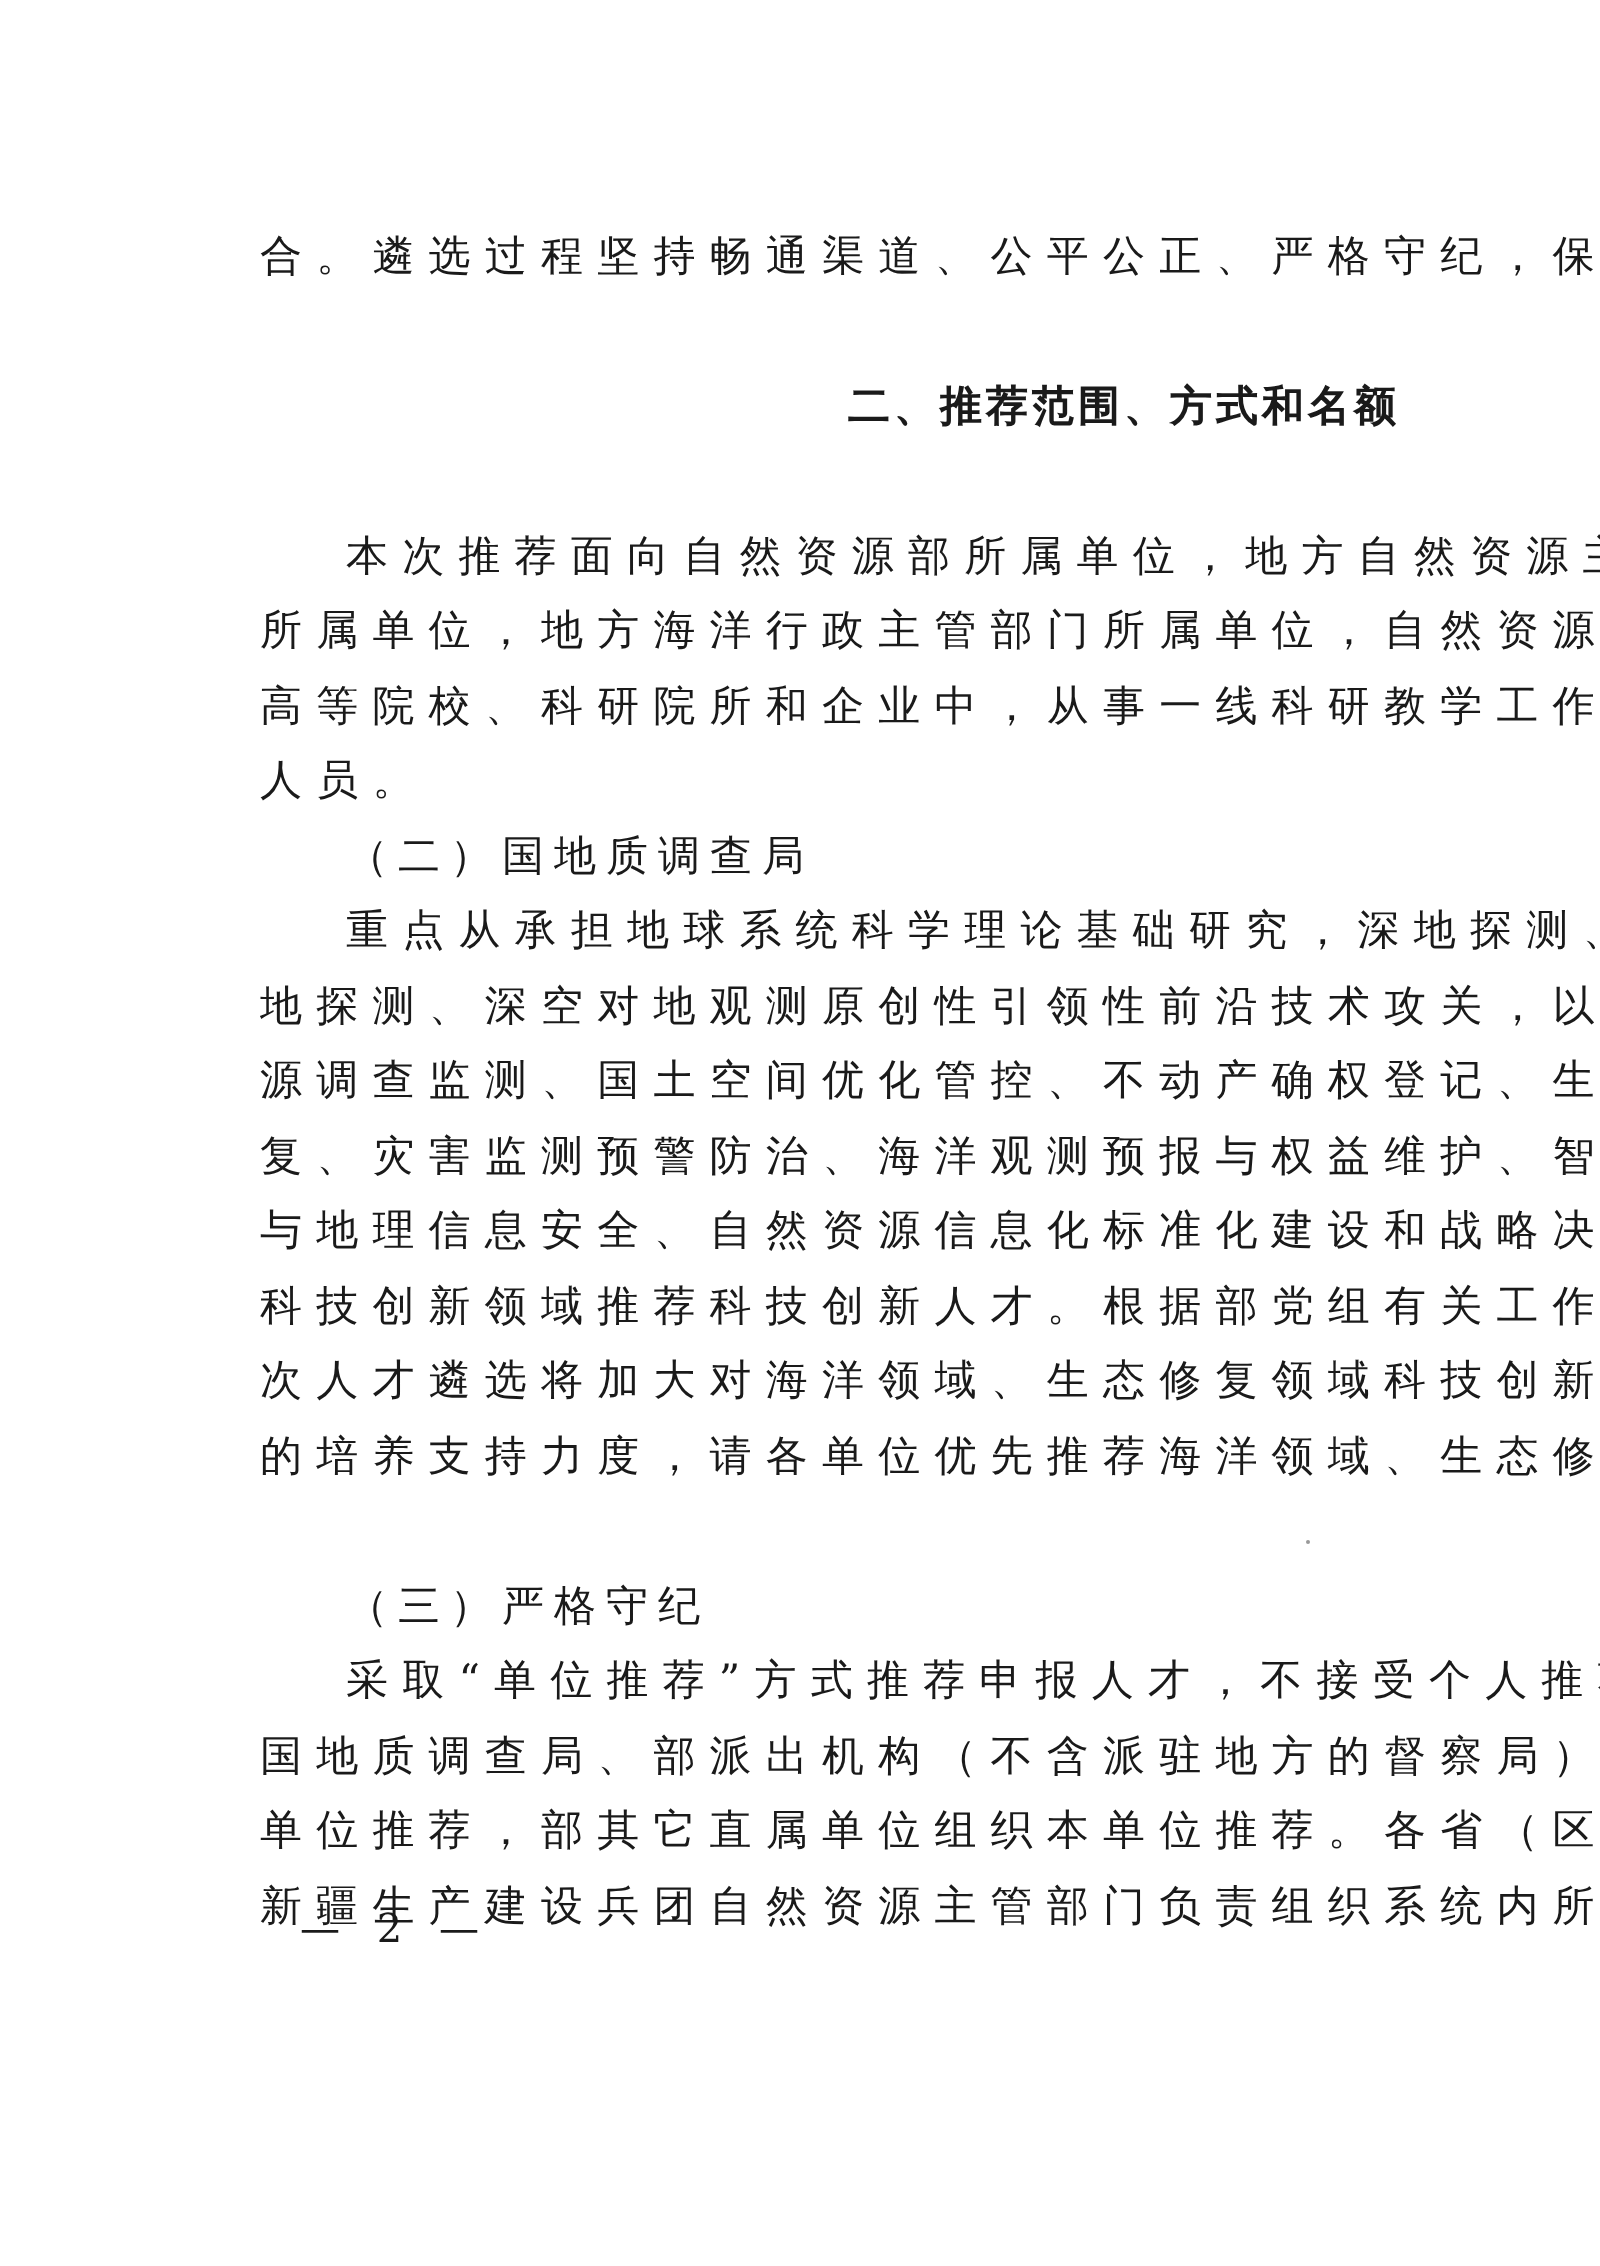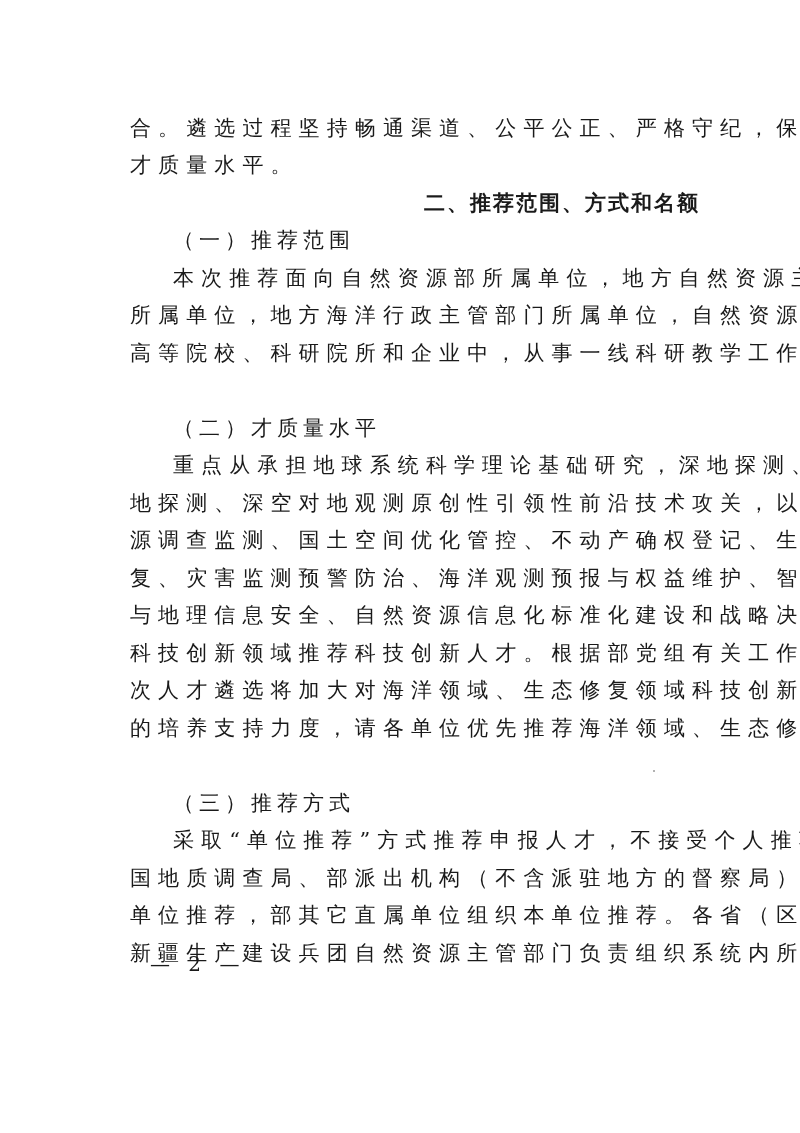--- a/index.html
+++ b/index.html
@@ -13,35 +13,34 @@
   .h2 { letter-spacing: 5px; }
   .pagenum { position: absolute; left: 150px; top: 952px; font-size: 20px; letter-spacing: 6px;
              font-family: "DejaVu Serif", serif; white-space: nowrap; }
   .speck { position: absolute; width: 2px; height: 2px; background: #999; left: 653px; top: 770px; border-radius: 1px; }
 </style>
 </head>
 <body>
 
 <div class="page">
   <div class="line" style="top:113px">合。遴选过程坚持畅通渠道、公平公正、严格守纪，保障入选人</div>
-  <div class="line" style="top:150px">才质量水平。</div>
   <div class="line indent h1" style="top:188px">二、推荐范围、方式和名额</div>
-  <div class="line indent h2" style="top:225px">（一）推荐范围</div>
   <div class="line indent" style="top:263px">本次推荐面向自然资源部所属单位，地方自然资源主管部门</div>
   <div class="line" style="top:300px">所属单位，地方海洋行政主管部门所属单位，自然资源领域相关</div>
   <div class="line" style="top:338px">高等院校、科研院所和企业中，从事一线科研教学工作的团队和</div>
-  <div class="line indent h2" style="top:413px">（二）才质量水平</div>
+  <div class="line" style="top:375px">人员。</div>
+  <div class="line indent h2" style="top:413px">（二）国地质调查局</div>
   <div class="line indent" style="top:450px">重点从承担地球系统科学理论基础研究，深地探测、深海极</div>
   <div class="line" style="top:488px">地探测、深空对地观测原创性引领性前沿技术攻关，以及自然资</div>
   <div class="line" style="top:525px">源调查监测、国土空间优化管控、不动产确权登记、生态保护修</div>
   <div class="line" style="top:563px">复、灾害监测预警防治、海洋观测预报与权益维护、智能化测绘</div>
   <div class="line" style="top:600px">与地理信息安全、自然资源信息化标准化建设和战略决策咨询等</div>
   <div class="line" style="top:638px">科技创新领域推荐科技创新人才。根据部党组有关工作要求，本</div>
   <div class="line" style="top:675px">次人才遴选将加大对海洋领域、生态修复领域科技创新人才队伍</div>
   <div class="line" style="top:713px">的培养支持力度，请各单位优先推荐海洋领域、生态修复领域团</div>
-  <div class="line indent h2" style="top:788px">（三）推荐方式</div>
+  <div class="line indent h2" style="top:788px">（三）严格守纪</div>
   <div class="line indent" style="top:825px">采取“单位推荐”方式推荐申报人才，不接受个人推荐。中</div>
   <div class="line" style="top:863px">国地质调查局、部派出机构（不含派驻地方的督察局）组织所属</div>
   <div class="line" style="top:900px">单位推荐，部其它直属单位组织本单位推荐。各省（区、市）和</div>
   <div class="line" style="top:938px">新疆生产建设兵团自然资源主管部门负责组织系统内所属单位、</div>
   <div class="pagenum" style="top:952px; left:150px; top:952px;">— 2 —</div>
   <div class="speck"></div>
 </div>
 
 </body></html>

